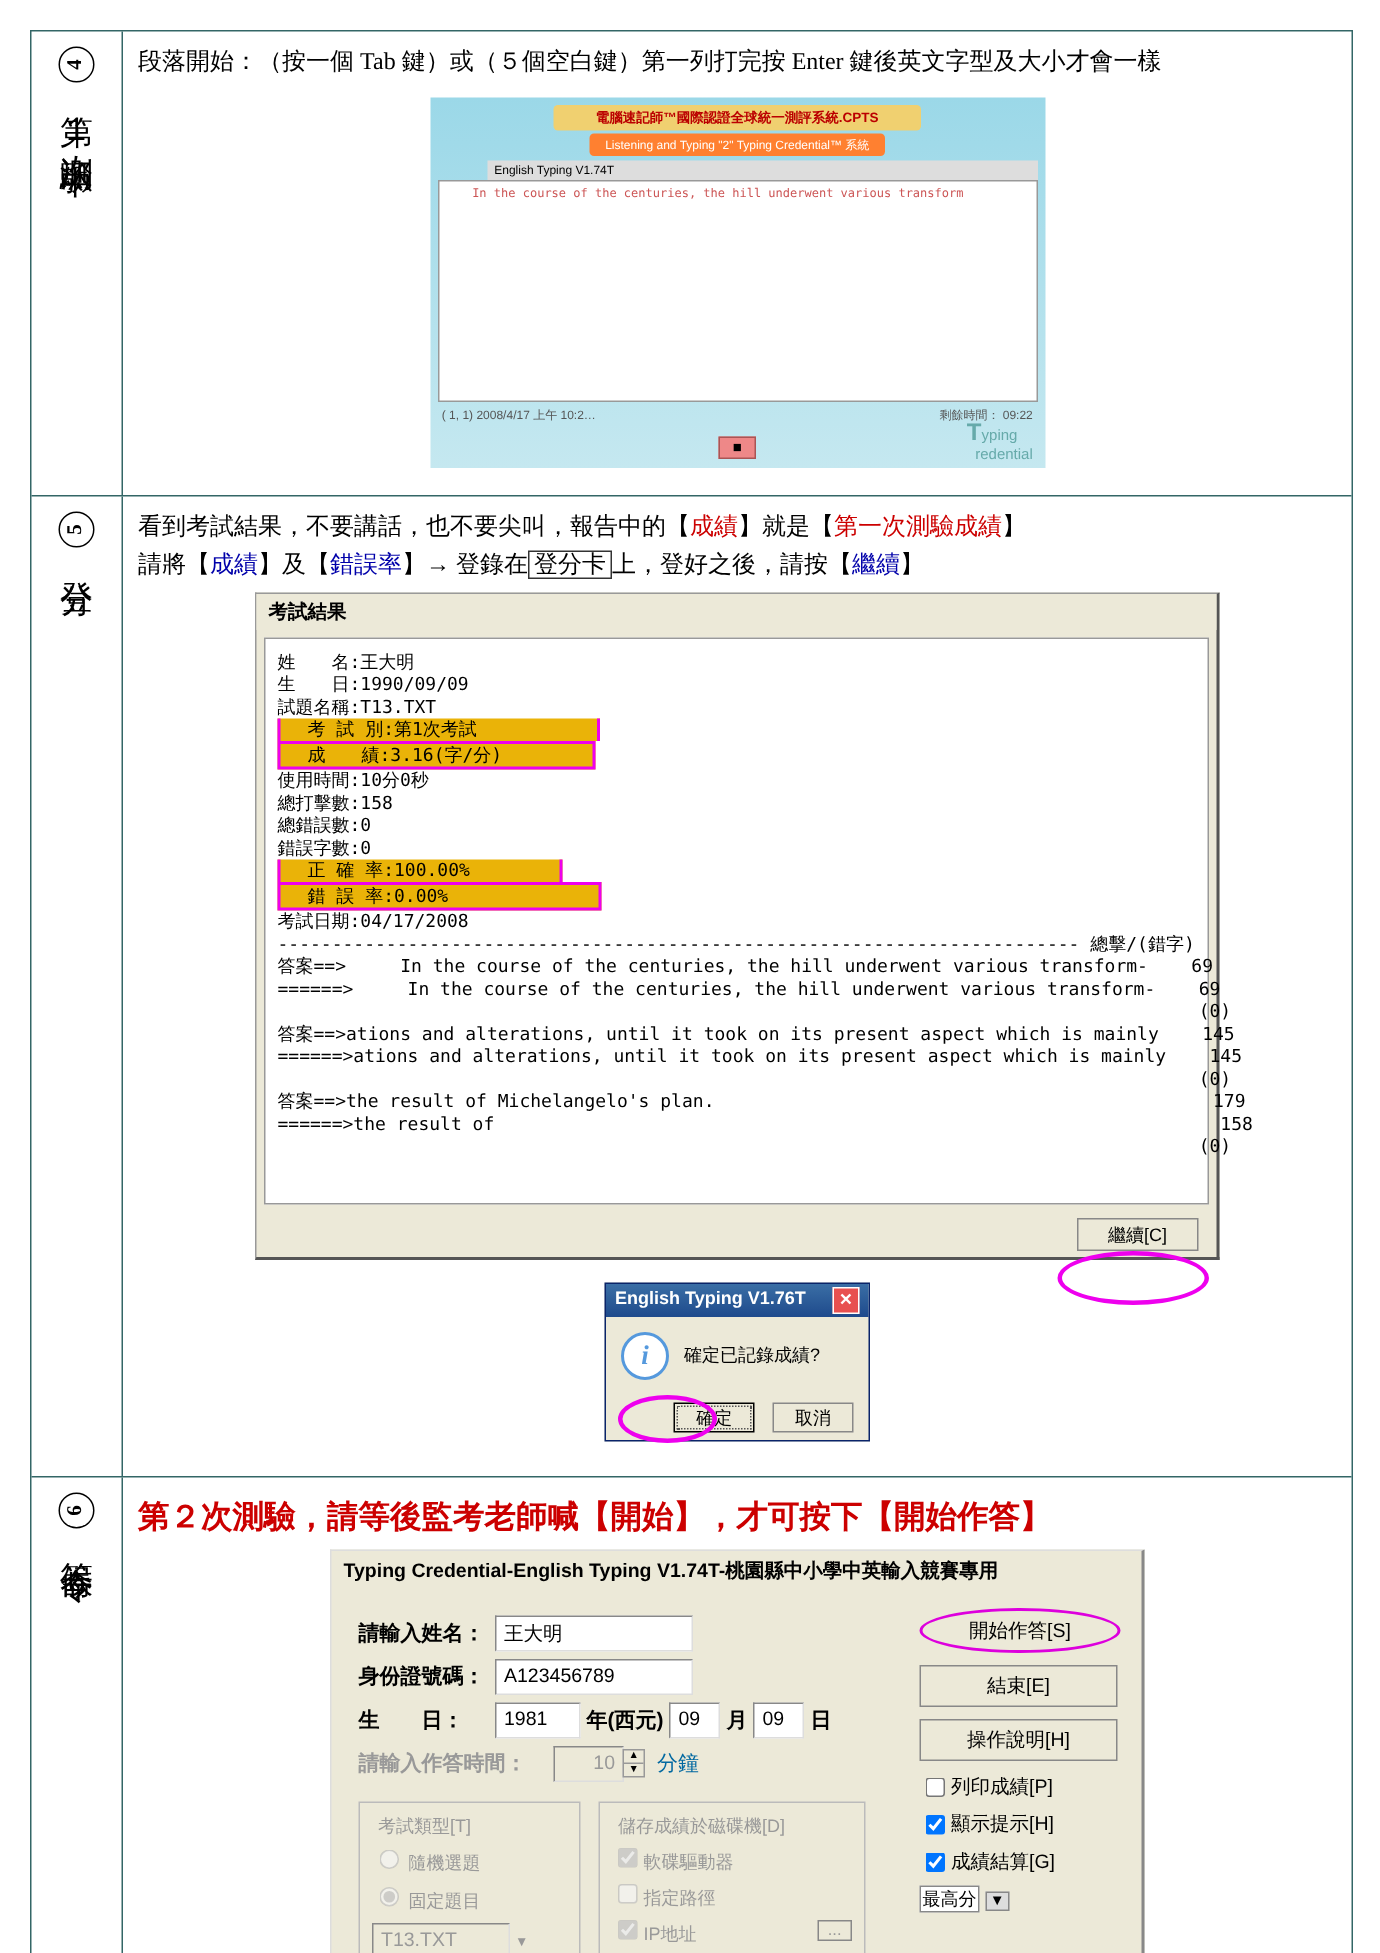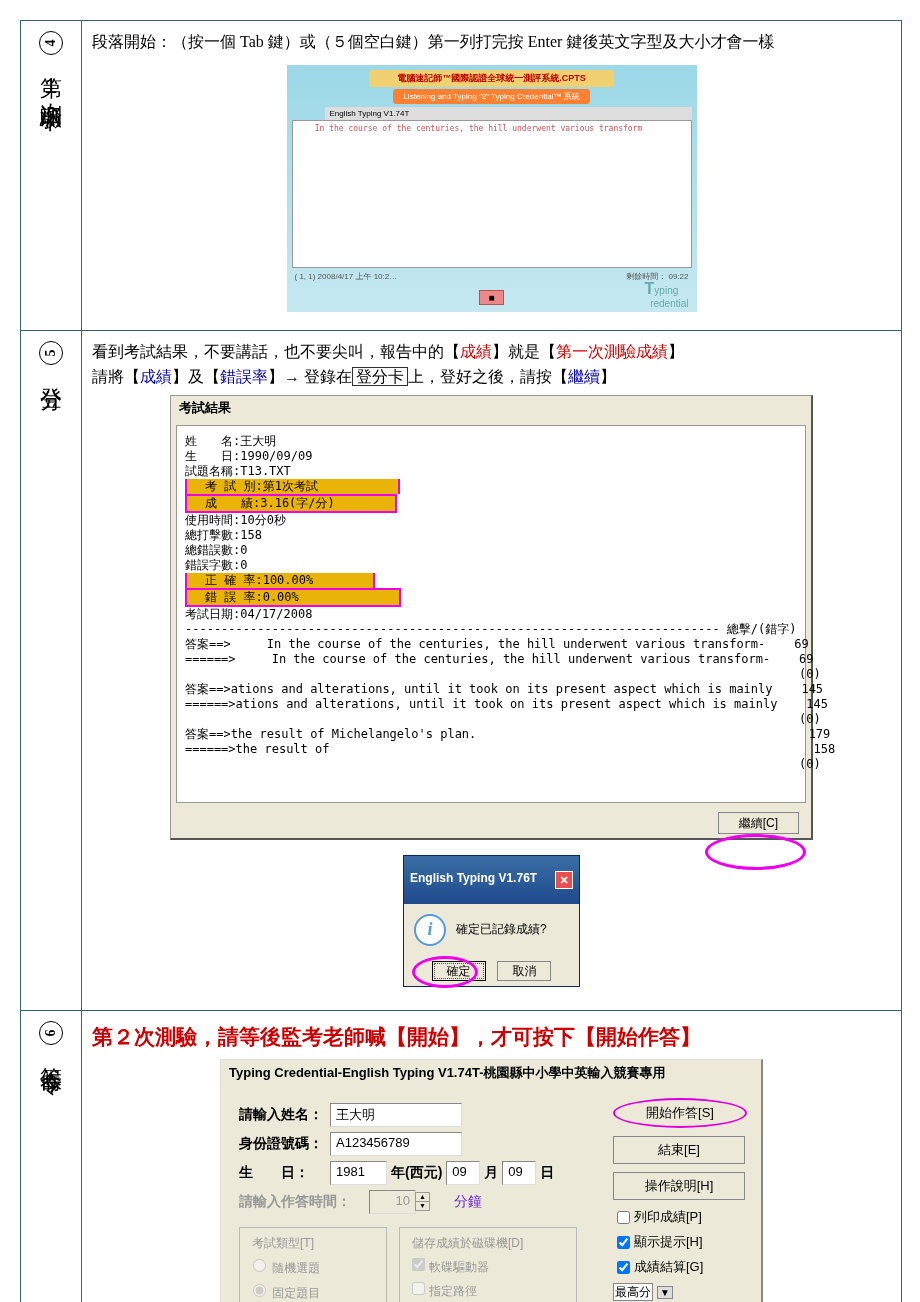--- a/index.html
+++ b/index.html
@@ -30,25 +30,25 @@
 .reswin{width:640px;border-top:1px solid #999;border-left:1px solid #999;border-right:2px solid #555;border-bottom:2px solid #555;background:#ece9d8;margin:5px auto;}
 .res-title{background:#ece9d8;padding:3px 8px;font-size:13px;font-weight:bold;font-family:sans-serif;}
 .res-body{background:#fff;border:1px solid #999;margin:5px;padding:8px;font-family:monospace;font-size:12px;line-height:1.25;position:relative;min-height:360px;}
 .hl{border:2px solid #e0e;display:inline-block;padding:0 18px;background:#eab308;}
 .res-btn-row{text-align:right;padding:6px 12px;}
 .res-btn{border:1px solid #888;background:#ece9d8;padding:3px 20px;font-size:12px;font-family:sans-serif;}
 .ov1{position:absolute;border:3px solid #e0e;border-radius:50%;width:95px;height:30px;right:5px;bottom:-32px;pointer-events:none;}
 .pre{white-space:pre;font-family:monospace;font-size:12px;}
 
 .dlg{width:175px;border:1px solid #0a246a;margin:15px auto;background:#ece9d8;}
-.dlg-title{background:linear-gradient(#3a6ea5,#1e4a8c);color:#fff;font-size:12px;padding:15px 6px;font-weight:bold;display:flex;justify-content:space-between;font-family:sans-serif;}
+.dlg-title{background:linear-gradient(#3a6ea5,#1e4a8c);color:#fff;font-size:12px;padding:2px 6px;font-weight:bold;display:flex;justify-content:space-between;font-family:sans-serif;}
 .dlg-x{background:#e85050;color:#fff;width:16px;height:16px;text-align:center;line-height:16px;border:1px solid #fff;font-size:11px;}
 .dlg-body{padding:10px;font-size:12px;display:flex;align-items:center;gap:10px;font-family:sans-serif;}
 .info-i{width:28px;height:28px;border-radius:50%;background:#fff;border:2px solid #5599dd;color:#5599dd;display:flex;align-items:center;justify-content:center;font-family:"Times New Roman";font-style:italic;font-weight:bold;font-size:18px;}
-.dlg-btns{padding:6px;text-align:center;position:relative;}
+.dlg-btns{padding:6px;text-align:right;position:relative;}
 .dlg-btn{border:1px solid #888;background:#ece9d8;padding:2px 14px;font-size:12px;margin:0 4px;font-family:sans-serif;}
 .ov2{position:absolute;border:3px solid #e0e;border-radius:50%;width:60px;height:26px;left:8px;top:0;pointer-events:none;}
 
 .h6{font-size:21px;color:#c00;font-family:"DFKai-SB","KaiTi",serif;font-weight:bold;margin:4px 0;}
 .mw{width:540px;border-top:1px solid #ddd;border-left:1px solid #ddd;border-right:2px solid #888;border-bottom:2px solid #888;background:#ece9d8;margin:8px auto;}
 .mw-title{font-size:13px;font-weight:bold;padding:4px 8px;font-family:sans-serif;}
 .mw-body{padding:12px 18px;font-family:sans-serif;}
 .frow{display:flex;align-items:center;margin:5px 0;font-size:14px;}
 .flbl{width:91px;font-weight:bold;}
 .flbl.gray{color:#999;}
@@ -191,21 +191,21 @@
        <span class="finp" style="width:22px">09</span>
        <b style="margin:0 4px">日</b>
       </div>
       <div class="frow">
        <span class="flbl gray" style="width:130px">請輸入作答時間：</span>
        <span class="finp g" style="width:35px;text-align:right;">10</span>
                   <span class="upd">
                     <span>▲</span>
                     <span style="border:none">▼</span>
                   </span>
-       <span style="color:#6d28d9;margin-left:24px">分鐘</span>
+       <span style="color:#0369a1;margin-left:8px">分鐘</span>
       </div>
 
       <div style="display:flex;gap:12px;">
        <div class="fs" style="width:130px">
         <div class="fs-title">考試類型[T]</div>
         <div style="margin:4px 0"><input type="radio" disabled="" style=""> <span>隨機選題</span></div>
         <div style="margin:4px 0"><input type="radio" checked="" disabled="" style=""> <span>固定題目</span></div>
         <div style="margin-top:6px"><span class="finp g" style="width:80px;display:inline-block">T13.TXT</span> <span style="font-size:9px">▼</span></div>
        </div>
        <div class="fs" style="width:160px">

